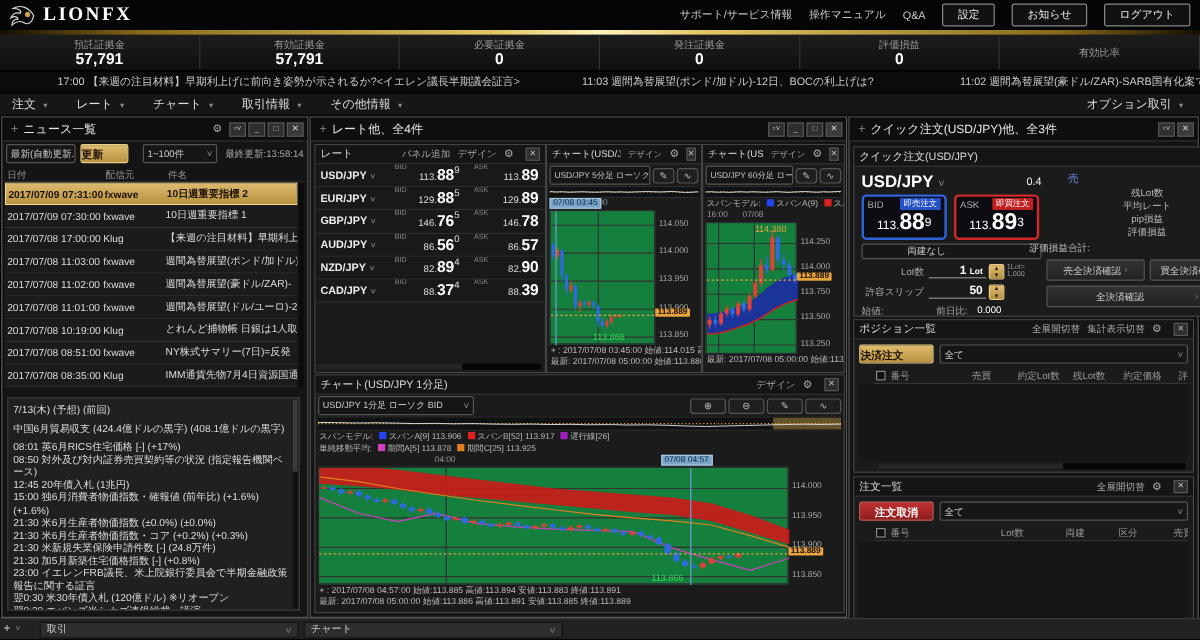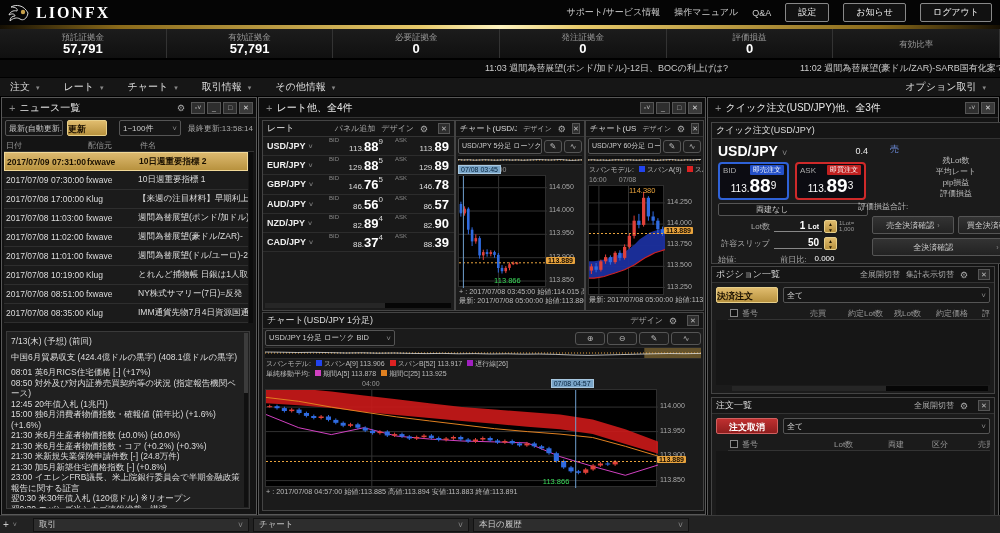--- a/index.html
+++ b/index.html
@@ -75,21 +75,21 @@
   .chart-dd-row{display:flex;align-items:center;gap:2px;padding:1px 2px;}
   .chart-dd{flex:1;min-width:0;}
   .cbtn{width:18px;height:13px;background:#1f1f1f;border:1px solid #555;border-radius:3px;color:#bbb;font-size:8px;line-height:11px;text-align:center;cursor:pointer;}
   .spark{position:relative;background:#111;border-top:1px solid #2a2a2a;border-bottom:1px solid #2a2a2a;}
   .legend-row{display:flex;align-items:center;gap:5px;font-size:7px;color:#bbb;padding:0 3px;height:10px;white-space:nowrap;overflow:hidden;}
   .lg-sq{display:inline-block;width:6px;height:6px;margin-right:2px;}
   .taxis{position:relative;height:10px;font-size:7px;color:#999;}
   .tlabel{position:absolute;top:1px;transform:translateX(-50%);}
   .ctooltip{position:absolute;top:0px;background:#7aa5c8;color:#06233d;font-size:7px;padding:0 2px;border:1px solid #a8c8e0;white-space:nowrap;z-index:3;}
   .plotwrap{position:relative;display:flex;}
-  .plot{background:#000000;border:1px solid #2e2e2e;}
+  .plot{background:#15803d;border:1px solid #2e2e2e;}
   .ylabels{position:relative;flex:1;font-size:7px;color:#aaa;}
   .ytick{position:absolute;left:3px;}
   .ptag{position:absolute;left:0px;background:#e8a33d;color:#150c00;font-size:7px;font-weight:bold;padding:0 2px;border-radius:1px;z-index:2;}
   .status-line{font-size:7.2px;color:#bbb;white-space:nowrap;overflow:hidden;padding-left:3px;line-height:9px;}
   
   #qleft{position:absolute;left:6px;top:20px;width:150px;}
   .pair-row{display:flex;align-items:center;}
   .pair-name{font-size:14px;font-weight:bold;color:#fff;}
   .pair-name:after{content:"˅";color:#888;font-size:9px;margin-left:4px;font-weight:normal;}
   .spread{margin-left:auto;font-size:9px;color:#eee;}
@@ -172,20 +172,21 @@
         <div class="acct-label">評価損益</div>
         <div class="acct-value">0</div>
       </div>
       <div class="acct-cell">
         <div class="acct-label">有効比率</div>
         <div class="acct-value"></div>
       </div>
     </div>
 
   <div id="ticker">
+      <span class="tick-item" style="position: absolute; left: 48px; max-width: 430px;">17:00 【来週の注目材料】早期利上げに前向き姿勢が示されるか?&lt;イエレン議長半期議会証言&gt;</span>
       <span class="tick-item" style="position: absolute; left: 485px; max-width: 430px;">11:03 週間為替展望(ポンド/加ドル)-12日、BOCの利上げは?</span>
       <span class="tick-item" style="position: absolute; left: 800px; max-width: 430px;">11:02 週間為替展望(豪ドル/ZAR)-SARB国有化案でZAR安に</span>
     </div>
 
   <div id="menubar">
       <span class="menu-item">注文</span>
       <span class="menu-item">レート</span>
       <span class="menu-item">チャート</span>
       <span class="menu-item">取引情報</span>
       <span class="menu-item">その他情報</span>
@@ -670,20 +671,21 @@
         <div class="ylabels">
             <div class="ytick" style="top: 13.15px;">114.000</div>
             <div class="ytick" style="top: 37.65px;">113.950</div>
             <div class="ytick" style="top: 62.15px;">113.900</div>
             <div class="ytick" style="top: 86.65px;">113.850</div>
             <div class="ptag" style="top: 66.54px;">113.889</div>
           </div>
       </div>
       <div class="statuses">
           <div class="status-line">+ : 2017/07/08 04:57:00 始値:113.885 高値:113.894 安値:113.883 終値:113.891</div>
+          <div class="status-line">最新: 2017/07/08 05:00:00 始値:113.886 高値:113.891 安値:113.885 終値:113.889</div>
         </div>
     </div>
   </div>
 
   <div class="group" id="right-group" style="left:707px;top:97px;width:292px;height:433px;">
     <div class="gtitle">
       <span class="handle">+</span>
       <span class="gtext">クイック注文(USD/JPY)他、全3件</span>
       <span class="wbtns">
         <span class="wbtn">▫˅</span>
@@ -826,16 +828,15 @@
           <div class="hthumb" style="width:60%;"></div>
         </div>
     </div>
   </div>
 
   <div id="bottombar">
     <span class="bb-add">+</span>
     <span class="bb-caret">˅</span>
   <span class="bb-tab">取引</span>
       <span class="bb-tab">チャート</span>
-      <span class="bb-tab">本日の履歴</span>
     </div>
 
 </div>
 
 </body></html>

